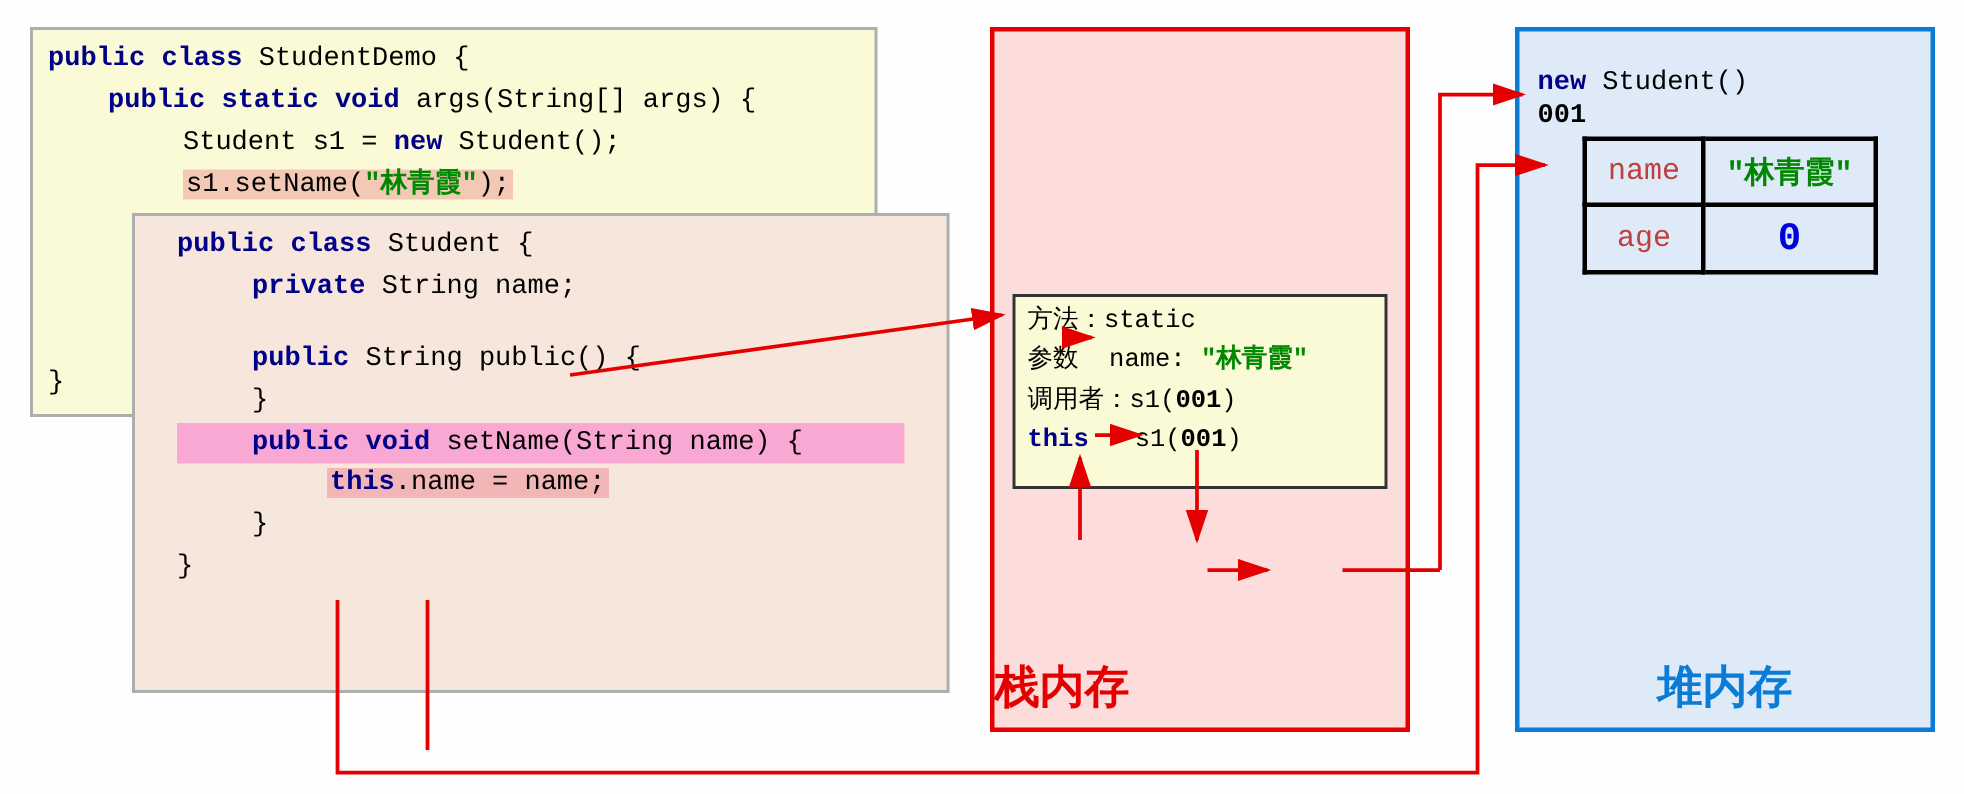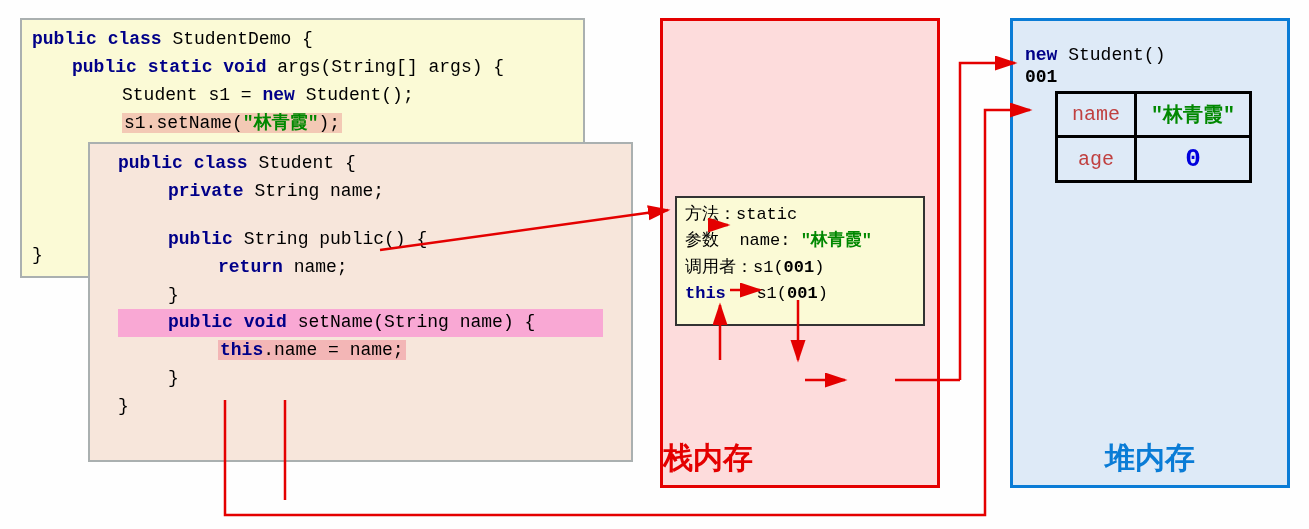--- a/index.html
+++ b/index.html
@@ -175,24 +175,20 @@
     <span class="kw">private</span>
     <span>String</span>
     <span>name;</span>
   </div>
   <div style="height:20px"></div>
   <div style="padding-left:50px">
     <span class="kw">public</span>
     <span>String</span>
     <span>public() {</span>
   </div>
-  <div style="padding-left:100px">
-    <span class="kw">return</span>
-    <span>name;</span>
-  </div>
   <div style="padding-left:50px">}</div>
   <div style="padding-left:50px" class="hl-head">
     <span class="kw">public</span>
     <span class="kw">void</span>
     <span>setName(String name) {</span>
   </div>
   <div style="padding-left:100px">
     <span class="hl-body"><span class="kw">this</span><span>.name = name;</span></span>
   </div>
   <div style="padding-left:50px">}</div>

